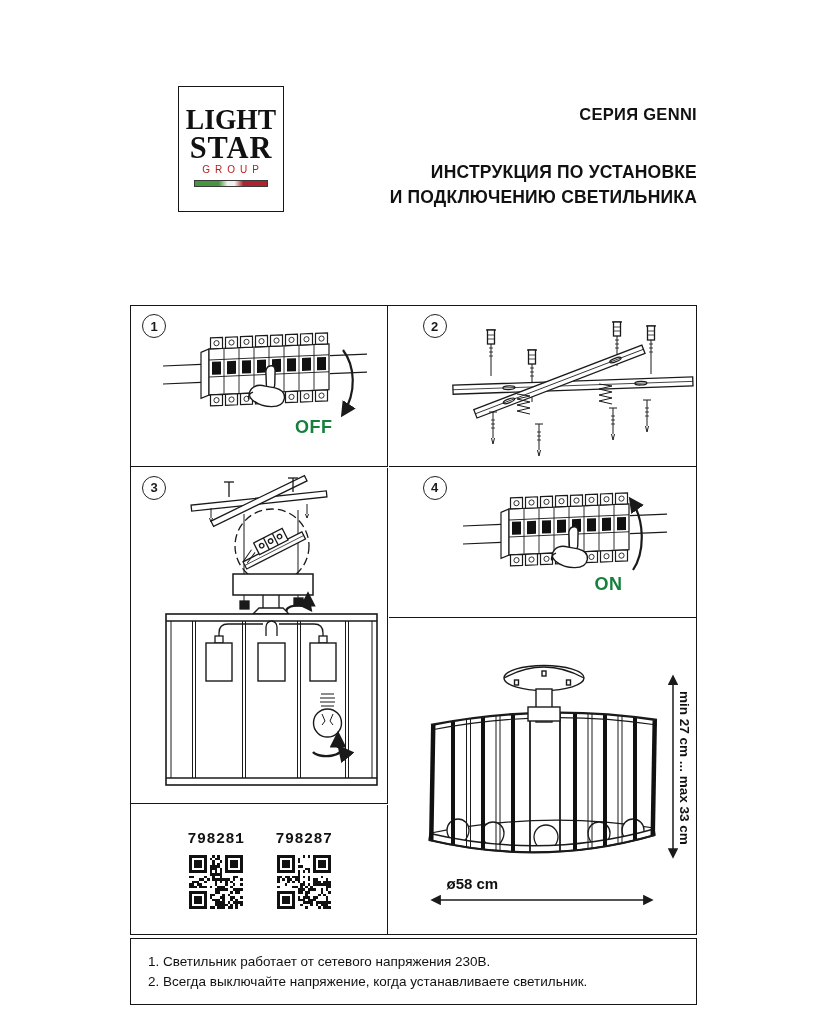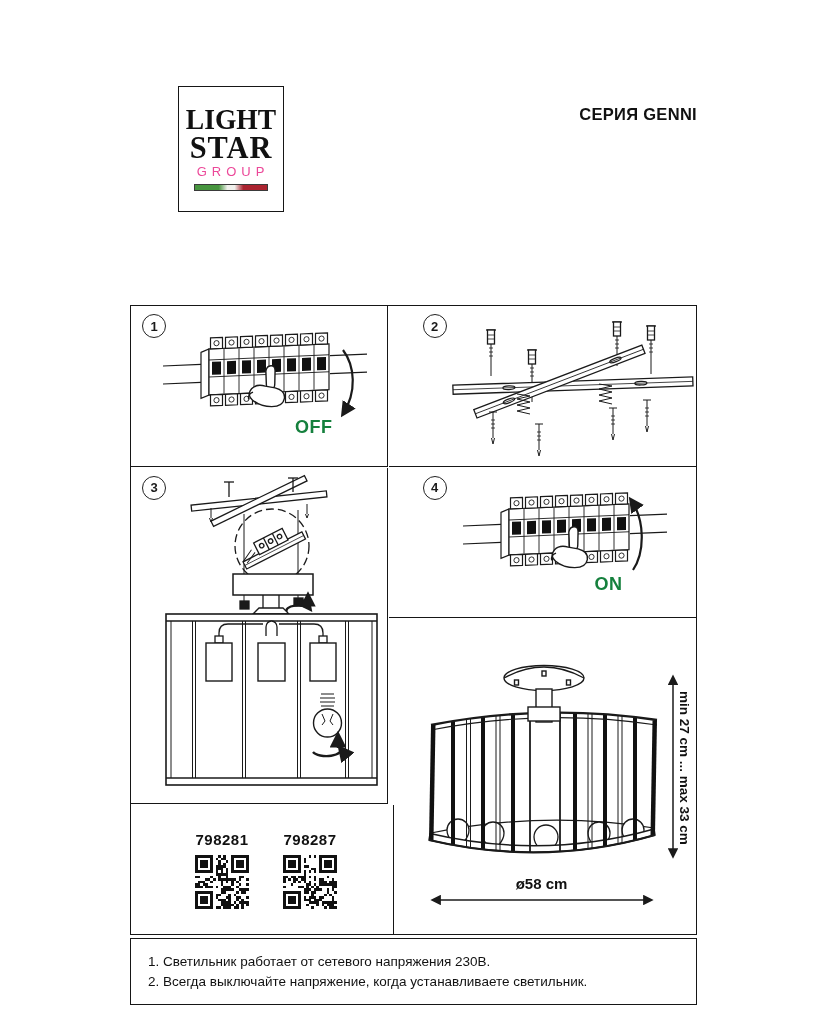--- a/index.html
+++ b/index.html
@@ -5,48 +5,48 @@
   html,body{margin:0;padding:0;background:#fff;}
   .page{position:relative;width:826px;height:1024px;background:#ffffff;overflow:hidden;
         font-family:"Liberation Sans",sans-serif;color:#1a1a1a;}
   svg{display:block;}
   
   .logo-box{position:absolute;left:130px;top:86px;width:106px;height:126px;
             border:1.6px solid #161616;box-sizing:border-box;text-align:center;margin-left:48px;}
   .logo-light,.logo-star{font-family:"Liberation Serif",serif;font-weight:bold;color:#111;}
   .logo-light{margin-top:18px;font-size:29px;line-height:28px;transform:scaleX(.95);}
   .logo-star{font-size:31px;line-height:29px;letter-spacing:1px;transform:scaleX(.98);}
-  .logo-group{margin-top:2px;font-size:13px;color:#ec4899;letter-spacing:5px;text-indent:4px;}
+  .logo-group{margin-top:2px;font-size:10px;color:#b91c1c;letter-spacing:5px;text-indent:4px;}
   .logo-flag{width:74px;height:7px;margin:5px auto 0;border:1px solid #3a3a3a;box-sizing:border-box;}
   .titles{position:absolute;right:129px;top:101px;text-align:right;font-weight:bold;color:#111;}
   .title-line{font-size:16.5px;line-height:26px;letter-spacing:.3px;}
   .subtitle{margin-top:33px;font-size:17.5px;line-height:25px;letter-spacing:.2px;}
   
   .grid{position:absolute;left:130px;top:305px;width:567px;height:630px;
         border:1.6px solid #161616;box-sizing:border-box;}
   .panel{position:absolute;background:#fff;}
   .bline{border-color:#161616;border-style:solid;border-width:0;}
   .p1{left:0;top:0;width:256px;height:160px;border-right-width:1.5px;border-bottom-width:1.5px;}
   .p2{left:257.5px;right:0;top:0;height:160px;border-bottom-width:1.5px;}
   .p3{left:0;top:161.5px;width:256px;height:335.5px;border-right-width:1.5px;border-bottom-width:1.5px;}
   .p4{left:257.5px;right:0;top:161.5px;height:149.5px;border-bottom-width:1.5px;}
   .pdim{left:257.5px;right:0;top:312.5px;bottom:0;}
-  .pqr{left:6px;top:498.5px;width:256px;bottom:0;border-right-width:1.5px;}
+  .pqr{left:0;top:498.5px;width:256px;bottom:0;border-right-width:1.5px;font-family:Liberation Mono, monospace;}
   .stepnum{position:absolute;left:11px;top:8px;width:22px;height:22px;border:1.5px solid #222;
            border-radius:50%;font-size:13px;font-weight:bold;display:flex;align-items:center;
            justify-content:center;background:#fff;z-index:2;}
   .p2 .stepnum,.p4 .stepnum{left:34px;}
   .onoff{position:absolute;font-size:18px;font-weight:600;letter-spacing:.5px;color:#15803d;}
   .off-label{left:164px;top:111px;}
   .on-label{left:206px;top:106px;}
   
   .dim-height{position:absolute;left:288px;top:60px;height:178px;writing-mode:vertical-rl;
               font-size:13.5px;font-weight:bold;display:flex;align-items:center;justify-content:center;
               white-space:nowrap;color:#111;}
-  .dim-diameter{position:absolute;left:58px;top:256px;width:190px;text-align:center;
+  .dim-diameter{position:absolute;left:58px;top:256px;width:190px;text-align:left;
                 font-size:15px;font-weight:bold;color:#111;}
   
   .qr-col{position:absolute;top:26px;width:58px;text-align:center;}
   .qr-col.c1{left:56px;} .qr-col.c2{left:144px;}
   .qr-label{font-size:15px;font-weight:bold;letter-spacing:.5px;color:#111;}
   svg.qr{margin:7px auto 0;fill:#111;background:#fff;}
   
   .notes{position:absolute;left:130px;top:938px;width:567px;height:67px;border:1.6px solid #161616;
          box-sizing:border-box;padding:13px 10px 16px 17px;font-size:13.5px;line-height:20px;color:#111;}
 </style>
@@ -104,20 +104,24 @@
 
   <div class="logo-box">
     <div class="logo-light">LIGHT</div>
     <div class="logo-star">STAR</div>
     <div class="logo-group">GROUP</div>
     <div class="logo-flag" style="background: linear-gradient(90deg, rgb(71, 149, 63) 0%, rgb(71, 149, 63) 33%, rgb(240, 240, 236) 45%, rgb(240, 240, 236) 55%, rgb(171, 36, 48) 67%, rgb(171, 36, 48) 100%);"></div>
   </div>
 
   <div class="titles">
     <div class="title-line">СЕРИЯ GENNI</div>
+    <div class="subtitle">
+      <div>ИНСТРУКЦИЯ ПО УСТАНОВКЕ</div>
+      <div>И ПОДКЛЮЧЕНИЮ СВЕТИЛЬНИКА</div>
+    </div>
   </div>
 
   <div class="grid">
 
     <section class="panel bline p1">
       <div class="stepnum">1</div>
       <svg width="256" height="158" viewBox="0 0 256 158">
         <g stroke="#1a1a1a" fill="none">
           <use href="#breaker-unit" xlink:href="#breaker-unit" x="78" y="30"></use>
           <path d="M212,44 C224,60 226,86 212,108" stroke-width="2.2" marker-end="url(#arr)"></path>

